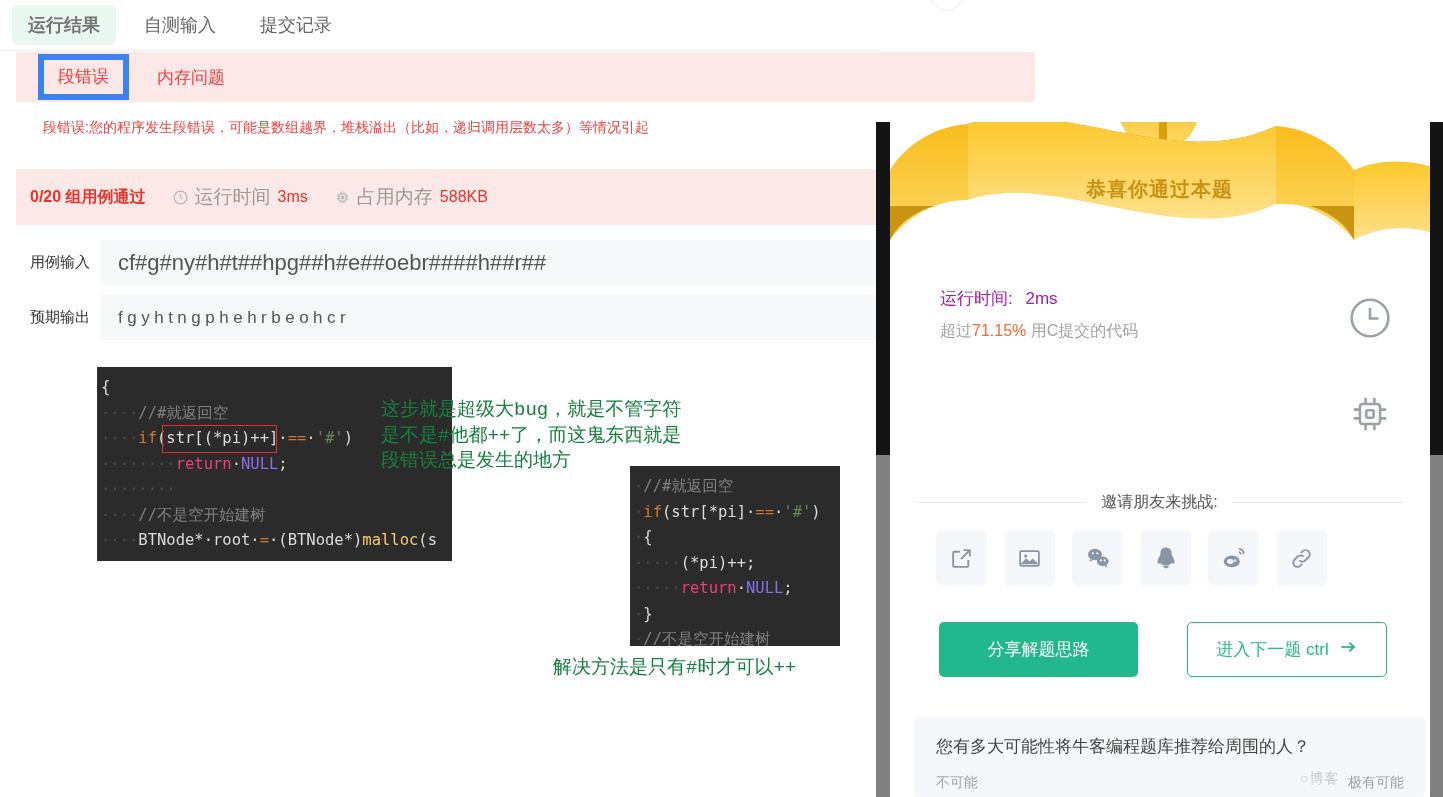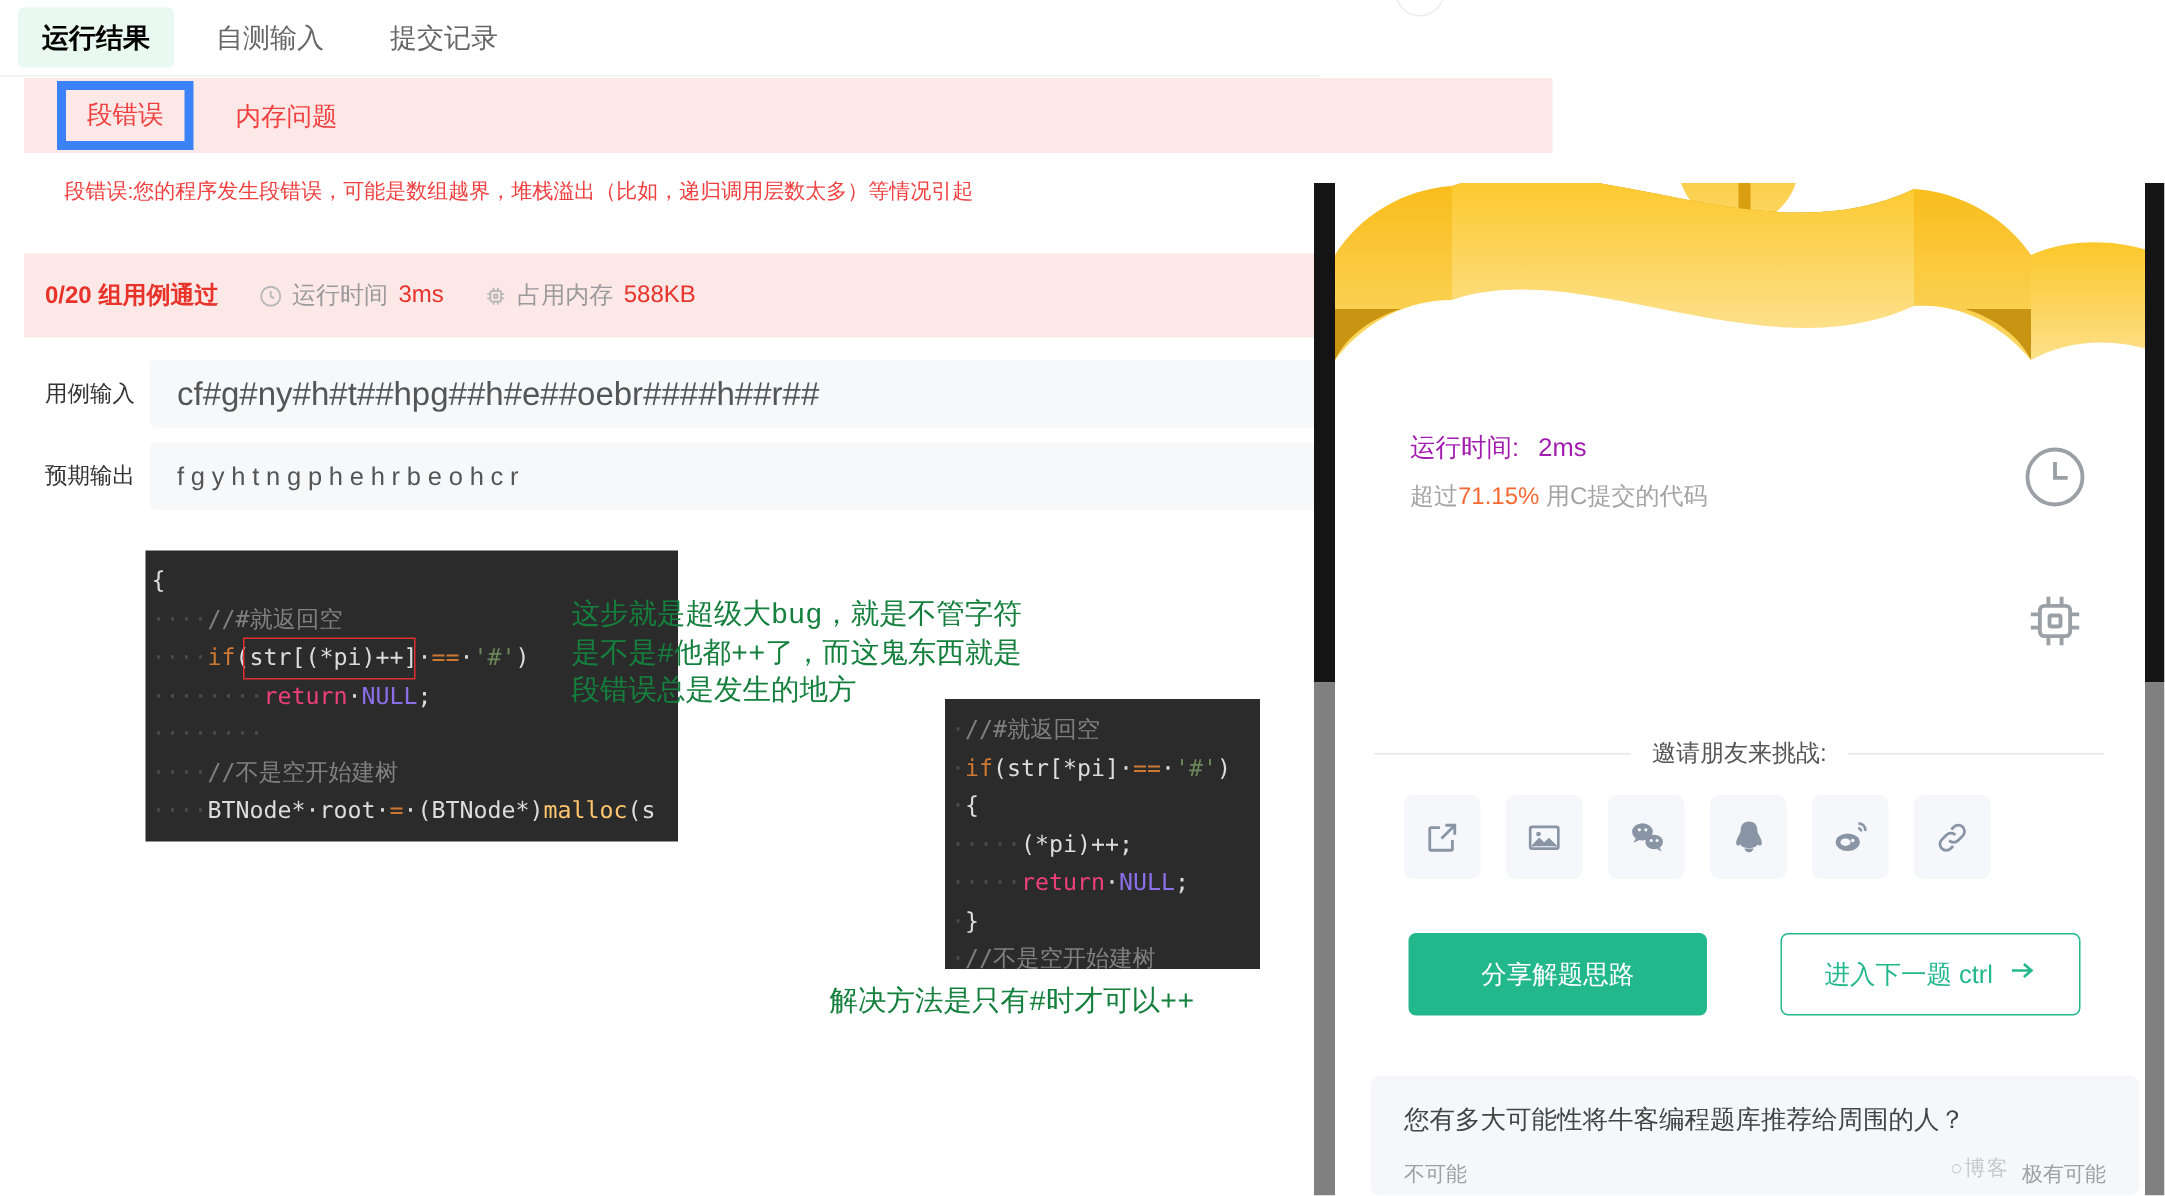--- a/index.html
+++ b/index.html
@@ -15,21 +15,21 @@
   #tabbar {
     position: absolute; left: 0; top: 0; width: 880px; height: 51px;
     background: #fff;
     display: flex; align-items: center; gap: 0px;
     border-bottom: 1px solid #f0f0f0;
   }
   .tab {
     font-size: 18px; color: #666; padding: 7px 16px; margin-left: 12px;
     border-radius: 4px; cursor: pointer; line-height: 26px;
   }
-  .tab.active { background: #e9f8f1; color: #000000; font-weight: 700; }
+  .tab.active { background: #e9f8f1; color: #737373; font-weight: 700; }
 
   
   #error-head {
     position: absolute; left: 16px; top: 52px; width: 1019px; height: 50px;
     background: #fde8e8; display: flex; align-items: center;
   }
   #err-badge {
     margin-left: 22px; border: 6px solid #3b82f6; color: #f04040;
     font-size: 17px; padding: 7px 14px; line-height: 20px; background: transparent;
   }
@@ -44,21 +44,21 @@
   }
 
   
   #stats-bar {
     position: absolute; left: 16px; top: 169px; width: 1019px; height: 56px;
     background: #fde8e8; display: flex; align-items: center;
   }
   #pass-count { margin-left: 14px; color: #e8332a; font-size: 16px; font-weight: 700; }
   .stat-group { display: flex; align-items: center; margin-left: 26px; }
   .stat-ico { width: 17px; height: 17px; margin-right: 6px; flex: 0 0 auto; color: #b9b9b9; }
-  .stat-lbl { color: #9a9a9a; font-size: 16px; margin-right: 7px; }
+  .stat-lbl { color: #9a9a9a; font-size: 19px; margin-right: 7px; }
   .stat-val { color: #e8332a; font-size: 16px; }
 
   
   .io-row { position: absolute; left: 0px; display: flex; align-items: center; }
   #io-in  { top: 240px; }
   #io-out { top: 295px; }
   .io-label { width: 100px; text-align: right; font-size: 15px; color: #333; padding-right: 10px; }
   .io-box {
     width: 919px; height: 45px; background: #f7f8fa; border-radius: 3px;
     display: flex; align-items: center; padding-left: 18px;
@@ -257,20 +257,21 @@
       <path d="M283 10 h8 v22 h-8 z" fill="#d99f10"></path>
       <path d="M92 18 C 180 -12, 300 68, 400 20 L 400 18 C 300 66, 180 -14, 92 16 Z" fill="#c99412"></path>
       <path d="M92 16 C 180 -14, 300 66, 400 18 L 400 96 C 300 142, 180 62, 92 92 Z" fill="url(#g1)"></path>
       <path d="M92 16 C 60 18, 30 36, 14 62 L 14 132 C 36 104, 64 92, 92 92 Z" fill="url(#g2)"></path>
       <path d="M400 18 C 432 20, 462 38, 478 62 L 478 132 C 456 106, 428 94, 400 96 Z" fill="url(#g2)"></path>
       <path d="M14 132 C 22 116, 38 104, 58 98 L 14 98 Z" fill="#c99412"></path>
       <path d="M478 132 C 470 116, 454 104, 434 98 L 478 98 Z" fill="#c99412"></path>
       <path d="M478 62 C 500 52, 530 50, 560 60 L 560 126 C 528 116, 500 120, 478 132 Z" fill="url(#g1)"></path>
       <path d="M14 62 C -8 52, -38 50, -68 60 L -68 126 C -36 116, -8 120, 14 132 Z" fill="url(#g1)"></path>
     </svg>
+    <div id="banner-text">恭喜你通过本题</div>
   </div>
 
   <div class="metric" id="m1">
     <div class="metric-top">
       <span>运行时间:</span>
       <span style="margin-left:8px;">2ms</span>
     </div>
     <div class="metric-sub">
       <span>超过</span><span class="metric-pct">71.15%</span><span> 用C提交的代码</span>
     </div>

